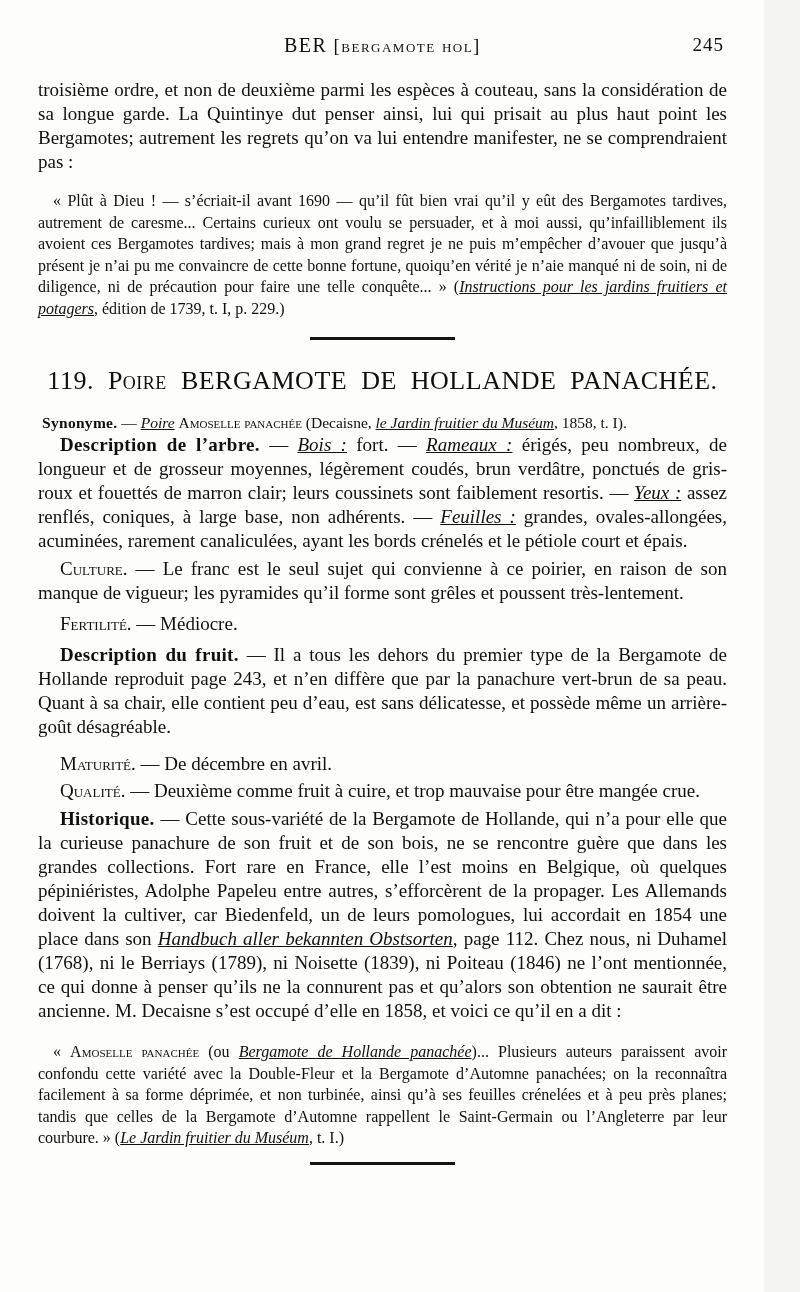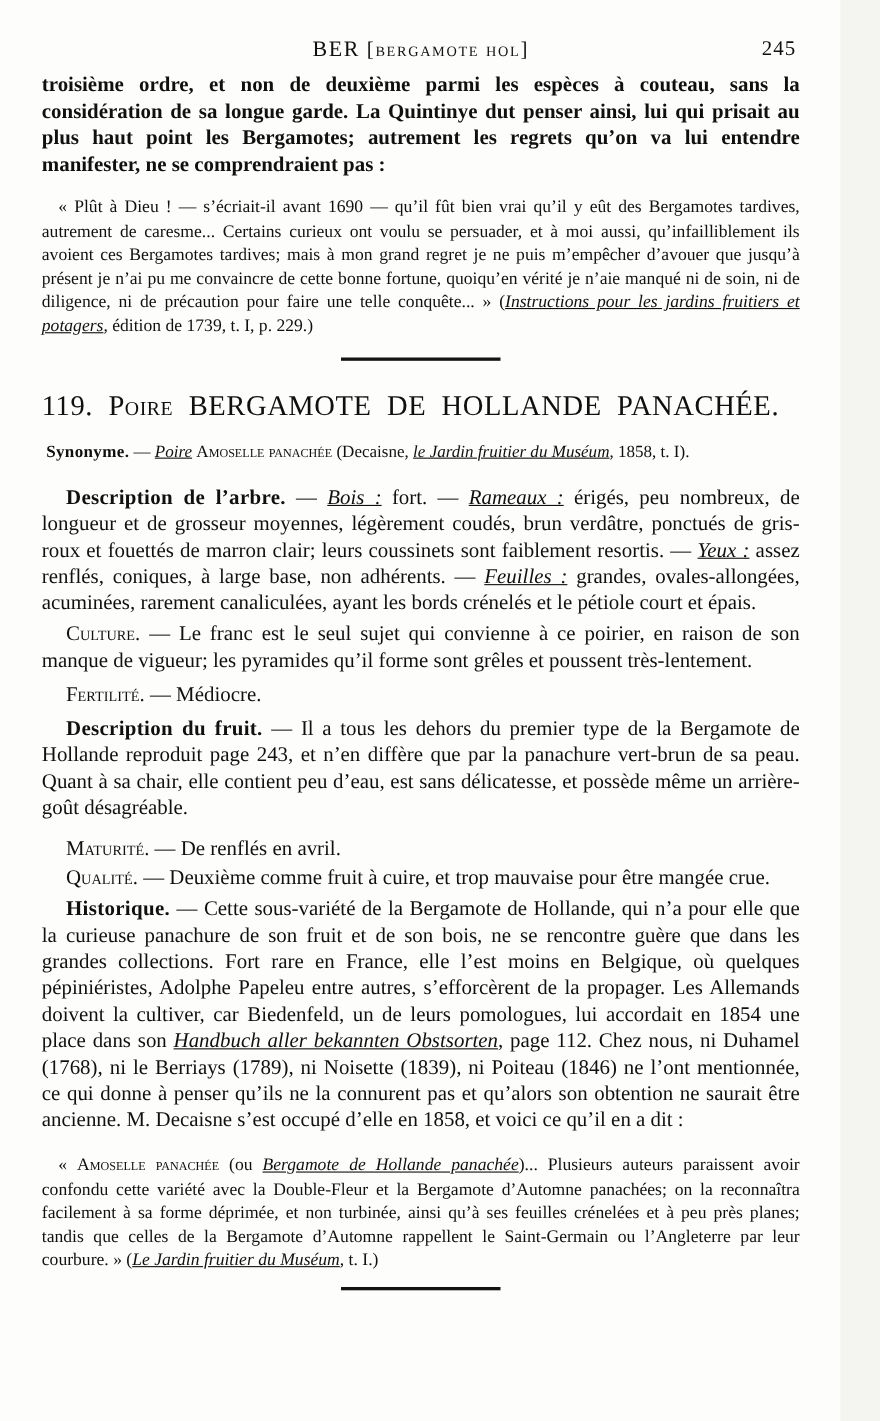--- a/index.html
+++ b/index.html
@@ -54,40 +54,41 @@
     height: 3px;
     background: #141414;
     margin: 18px auto 0 auto;
   }
   .rule.bottom { margin-top: 13px; }
   h1.title {
     margin: 25px 0 0 0;
     font-size: 26px;
     line-height: 31px;
     font-weight: 400;
+    text-align: center;
     text-indent: 0;
     word-spacing: 7px;
     letter-spacing: 0.5px;
     white-space: nowrap;
   }
   .synonym {
     font-size: 15.5px;
     line-height: 20px;
     margin-top: 17px;
     text-indent: 4px;
   }
   
   .sg-n  { }
   .sg-b  { font-weight: 700; letter-spacing: 0.3px; }
   .sg-i  { font-style: italic; text-decoration: underline; }
   .sg-sc { font-variant: small-caps; }
   
-  [data-name="paragraph-continuation"]      { margin-top: 6px; font-weight: bold; }
+  [data-name="paragraph-continuation"]      { margin-top: 18px; }
   [data-name="quote-la-quintinye"]          { margin-top: 16px; }
-  [data-name="paragraph-description-arbre"] { margin-top: 20px; }
+  [data-name="paragraph-description-arbre"] { }
   [data-name="paragraph-fertilite"]         { margin-top: 7px;  }
   [data-name="paragraph-culture"]           { margin-top: 4px;  }
   [data-name="paragraph-description-fruit"] { margin-top: 7px;  }
   [data-name="paragraph-maturite"]          { margin-top: 13px; }
   [data-name="paragraph-qualite"]           { margin-top: 3px;  }
   [data-name="paragraph-historique"]        { margin-top: 4px;  }
   [data-name="quote-decaisne"]              { margin-top: 18px;  }
 </style>
 </head>
 <body>
@@ -110,21 +111,21 @@
   <p class="synonym" data-name="synonym-line"><span class="sg-b" data-name="text-segment">Synonyme.</span><span class="sg-n" data-name="text-segment"> — </span><span class="sg-i" data-name="text-segment">Poire</span><span class="sg-n" data-name="text-segment"> </span><span class="sg-sc" data-name="text-segment">Amoselle panachée</span><span class="sg-n" data-name="text-segment"> (Decaisne, </span><span class="sg-i" data-name="text-segment">le Jardin fruitier du Muséum</span><span class="sg-n" data-name="text-segment">, 1858, t. I).</span></p>
 
   <p class="body" data-name="paragraph-description-arbre"><span class="sg-b" data-name="text-segment">Description de l’arbre.</span><span class="sg-n" data-name="text-segment"> — </span><span class="sg-i" data-name="text-segment">Bois :</span><span class="sg-n" data-name="text-segment"> fort. — </span><span class="sg-i" data-name="text-segment">Rameaux :</span><span class="sg-n" data-name="text-segment"> érigés, peu nombreux, de longueur et de grosseur moyennes, légèrement coudés, brun verdâtre, ponctués de gris-roux et fouettés de marron clair; leurs coussinets sont faiblement resortis. — </span><span class="sg-i" data-name="text-segment">Yeux :</span><span class="sg-n" data-name="text-segment"> assez renflés, coniques, à large base, non adhérents. — </span><span class="sg-i" data-name="text-segment">Feuilles :</span><span class="sg-n" data-name="text-segment"> grandes, ovales-allongées, acuminées, rarement canaliculées, ayant les bords crénelés et le pétiole court et épais.</span></p>
 
   <p class="body" data-name="paragraph-culture"><span class="sg-sc" data-name="text-segment">Culture.</span><span class="sg-n" data-name="text-segment"> — Le franc est le seul sujet qui convienne à ce poirier, en raison de son manque de vigueur; les pyramides qu’il forme sont grêles et poussent très-lentement.</span></p>
 
   <p class="body" data-name="paragraph-fertilite"><span class="sg-sc" data-name="text-segment">Fertilité.</span><span class="sg-n" data-name="text-segment"> — Médiocre.</span></p>
 
   <p class="body" data-name="paragraph-description-fruit"><span class="sg-b" data-name="text-segment">Description du fruit.</span><span class="sg-n" data-name="text-segment"> — Il a tous les dehors du premier type de la Bergamote de Hollande reproduit page 243, et n’en diffère que par la panachure vert-brun de sa peau. Quant à sa chair, elle contient peu d’eau, est sans délicatesse, et possède même un arrière-goût désagréable.</span></p>
 
-  <p class="body" data-name="paragraph-maturite"><span class="sg-sc" data-name="text-segment">Maturité.</span><span class="sg-n" data-name="text-segment"> — De renflés en avril.</span></p>
+  <p class="body" data-name="paragraph-maturite"><span class="sg-sc" data-name="text-segment">Maturité.</span><span class="sg-n" data-name="text-segment"> — De décembre en avril.</span></p>
 
   <p class="body" data-name="paragraph-qualite"><span class="sg-sc" data-name="text-segment">Qualité.</span><span class="sg-n" data-name="text-segment"> — Deuxième comme fruit à cuire, et trop mauvaise pour être mangée crue.</span></p>
 
   <p class="body" data-name="paragraph-historique"><span class="sg-b" data-name="text-segment">Historique.</span><span class="sg-n" data-name="text-segment"> — Cette sous-variété de la Bergamote de Hollande, qui n’a pour elle que la curieuse panachure de son fruit et de son bois, ne se rencontre guère que dans les grandes collections. Fort rare en France, elle l’est moins en Belgique, où quelques pépiniéristes, Adolphe Papeleu entre autres, s’efforcèrent de la propager. Les Allemands doivent la cultiver, car Biedenfeld, un de leurs pomologues, lui accordait en 1854 une place dans son </span><span class="sg-i" data-name="text-segment">Handbuch aller bekannten Obstsorten</span><span class="sg-n" data-name="text-segment">, page 112. Chez nous, ni Duhamel (1768), ni le Berriays (1789), ni Noisette (1839), ni Poiteau (1846) ne l’ont mentionnée, ce qui donne à penser qu’ils ne la connurent pas et qu’alors son obtention ne saurait être ancienne. M. Decaisne s’est occupé d’elle en 1858, et voici ce qu’il en a dit :</span></p>
 
   <p class="quote" data-name="quote-decaisne"><span class="sg-n" data-name="text-segment">« </span><span class="sg-sc" data-name="text-segment">Amoselle panachée</span><span class="sg-n" data-name="text-segment"> (ou </span><span class="sg-i" data-name="text-segment">Bergamote de Hollande panachée</span><span class="sg-n" data-name="text-segment">)... Plusieurs auteurs paraissent avoir confondu cette variété avec la Double-Fleur et la Bergamote d’Automne panachées; on la reconnaîtra facilement à sa forme déprimée, et non turbinée, ainsi qu’à ses feuilles crénelées et à peu près planes; tandis que celles de la Bergamote d’Automne rappellent le Saint-Germain ou l’Angleterre par leur courbure. » (</span><span class="sg-i" data-name="text-segment">Le Jardin fruitier du Muséum</span><span class="sg-n" data-name="text-segment">, t. I.)</span></p>
 
   <div class="rule bottom" data-name="end-divider"></div>
 
 </main>

